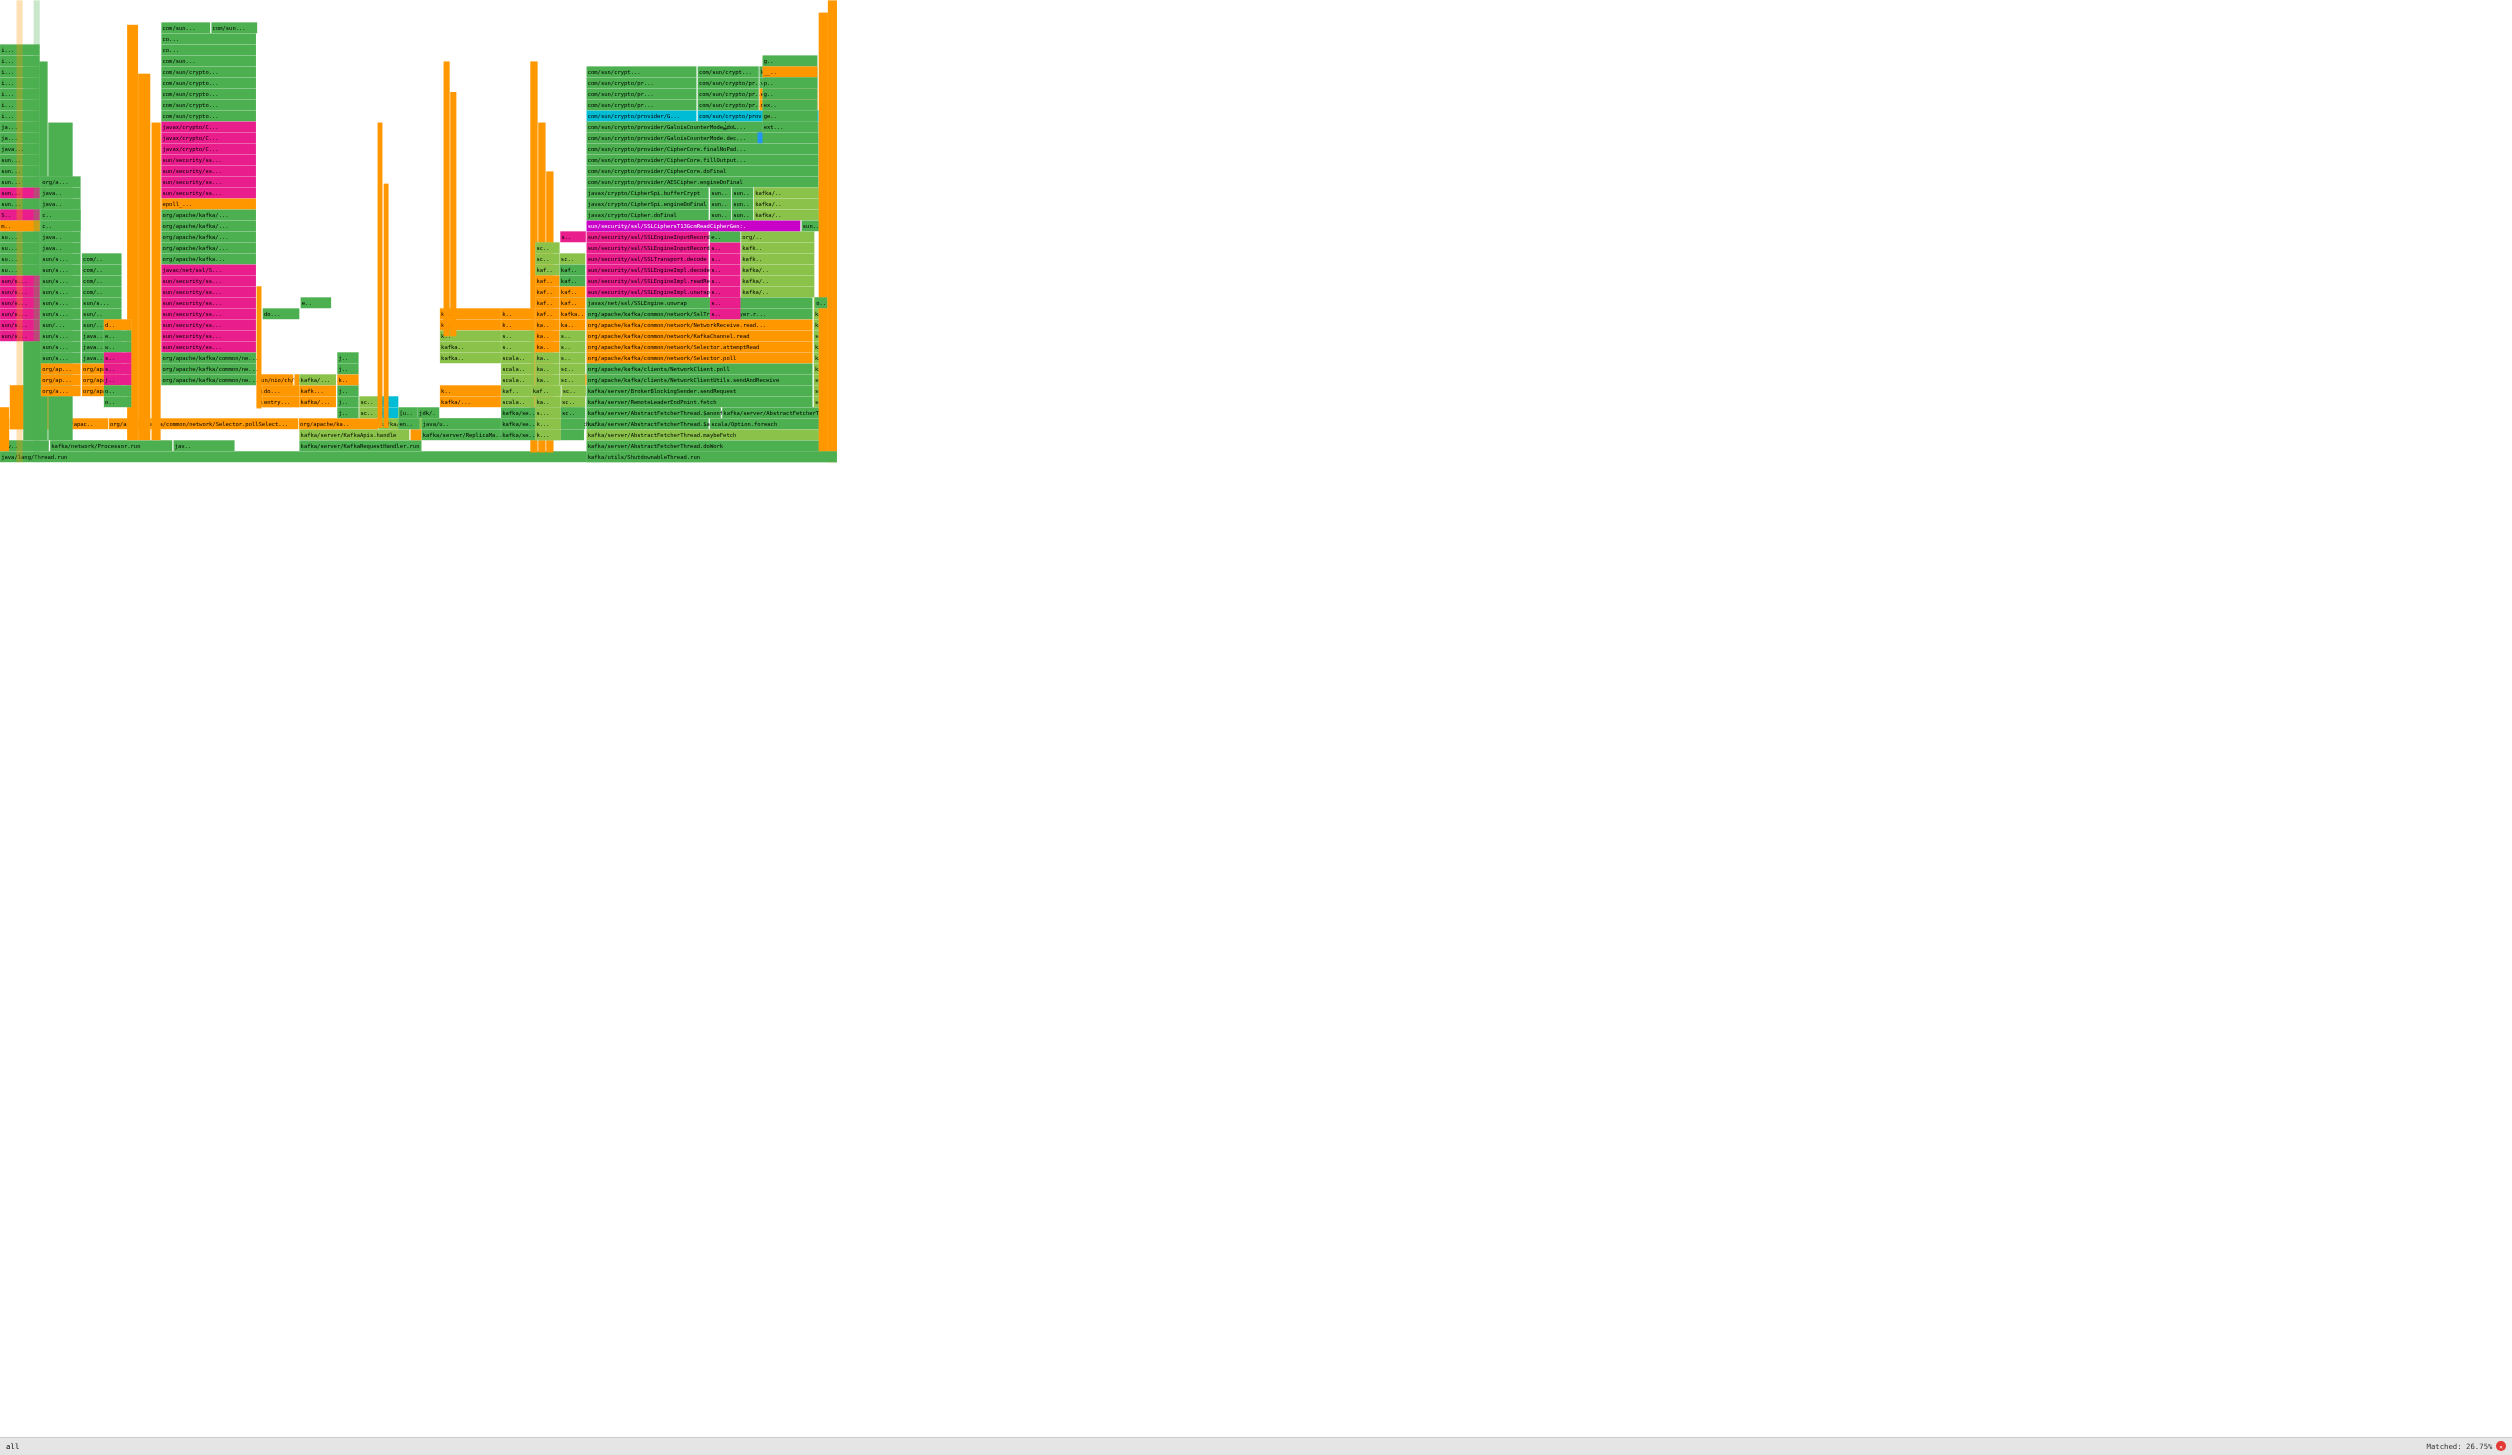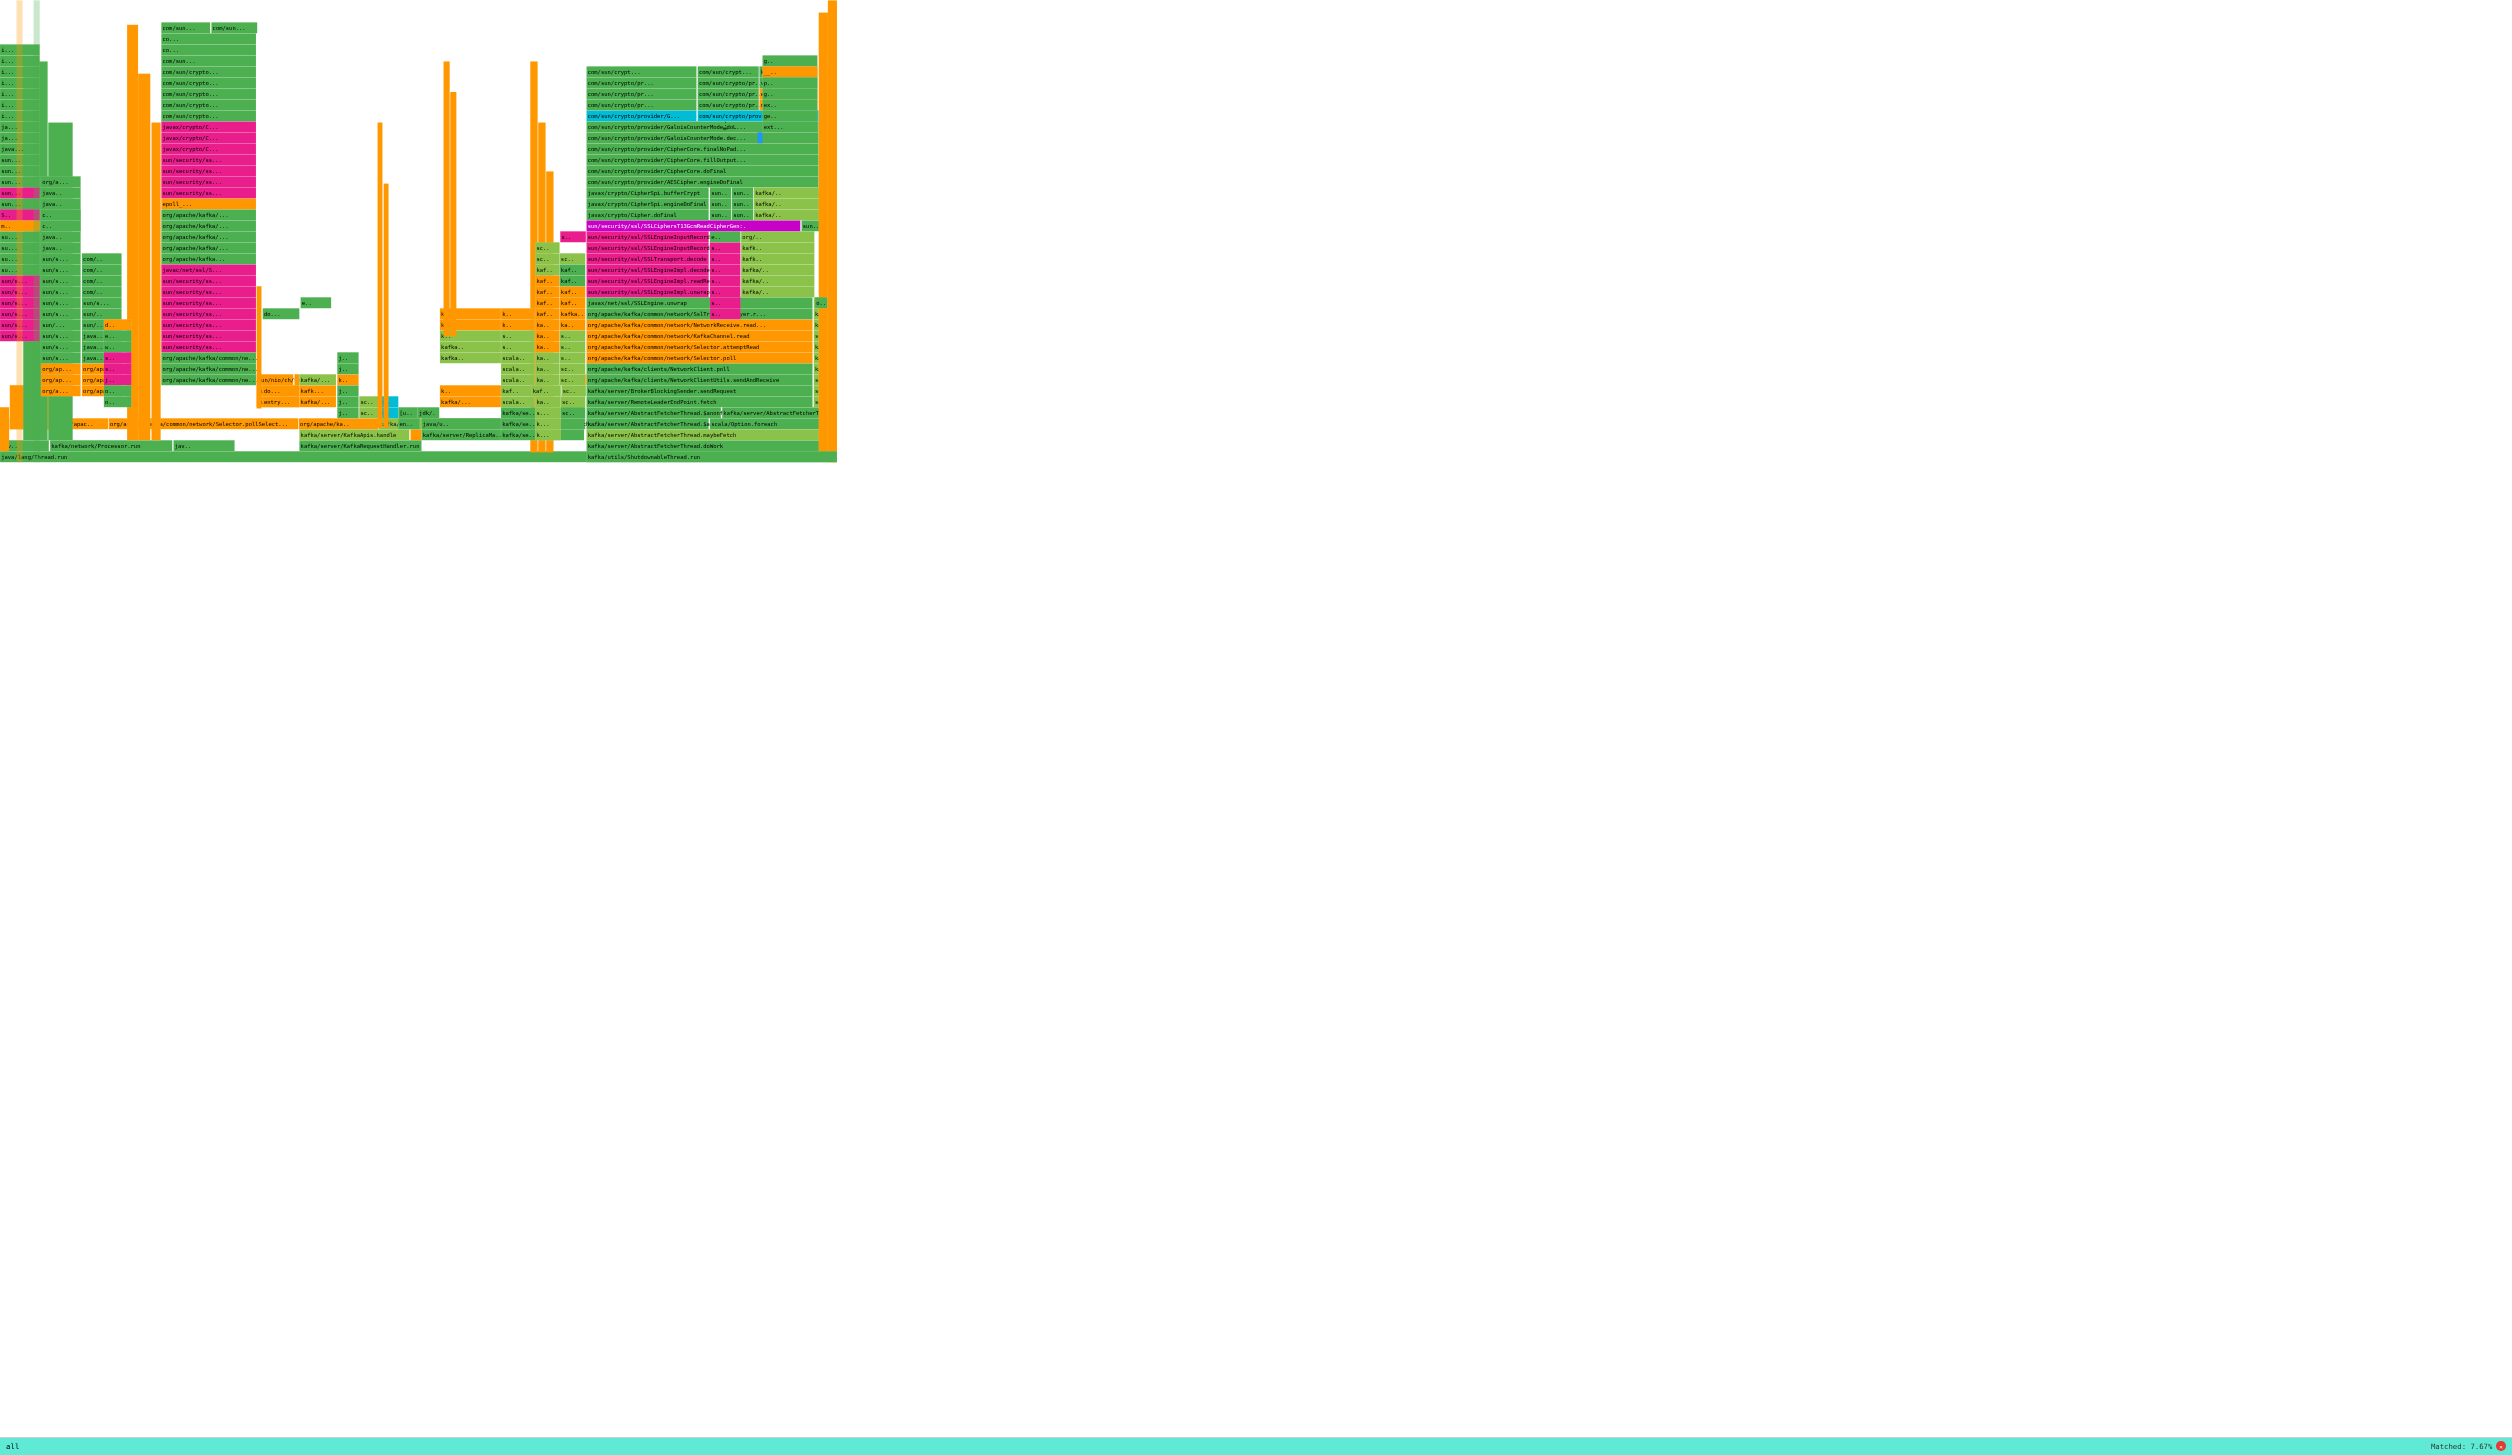--- a/index.html
+++ b/index.html
@@ -17,21 +17,21 @@
       height: 465px;
       overflow: hidden;
       background: #fff;
     }
 
     #status-bar {
       position: absolute;
       bottom: 0;
       width: 100%;
       height: 18.3px;
-      background: #5eead4;
+      background: #e5e5e5;
       border-top: 0.6px solid #ccc;
       display: flex;
       align-items: center;
       justify-content: space-between;
       padding: 0 6.1px;
       font-size: 7.3px;
     }
     #matched-label {
       font-size: 7.3px;
       color: #333;
@@ -762,17 +762,17 @@
 
     <rect x="960" y="738" width="410" height="18" fill="#4caf50" stroke="rgba(255,255,255,0.3)" stroke-width="0.5"></rect>
     <text x="962" y="751" font-size="9" font-family="monospace" fill="#000">kafka/utils/ShutdownableThread.run</text>
 
   </svg>
 </div>
 
 <div id="status-bar">
   <span id="all-label">all</span>
   <div id="matched-label">
-    <span>Matched: 7.67%</span>
+    <span>Matched: 26.75%</span>
     <button class="close-btn">×</button>
   </div>
 </div>
 
 
 </body></html>

